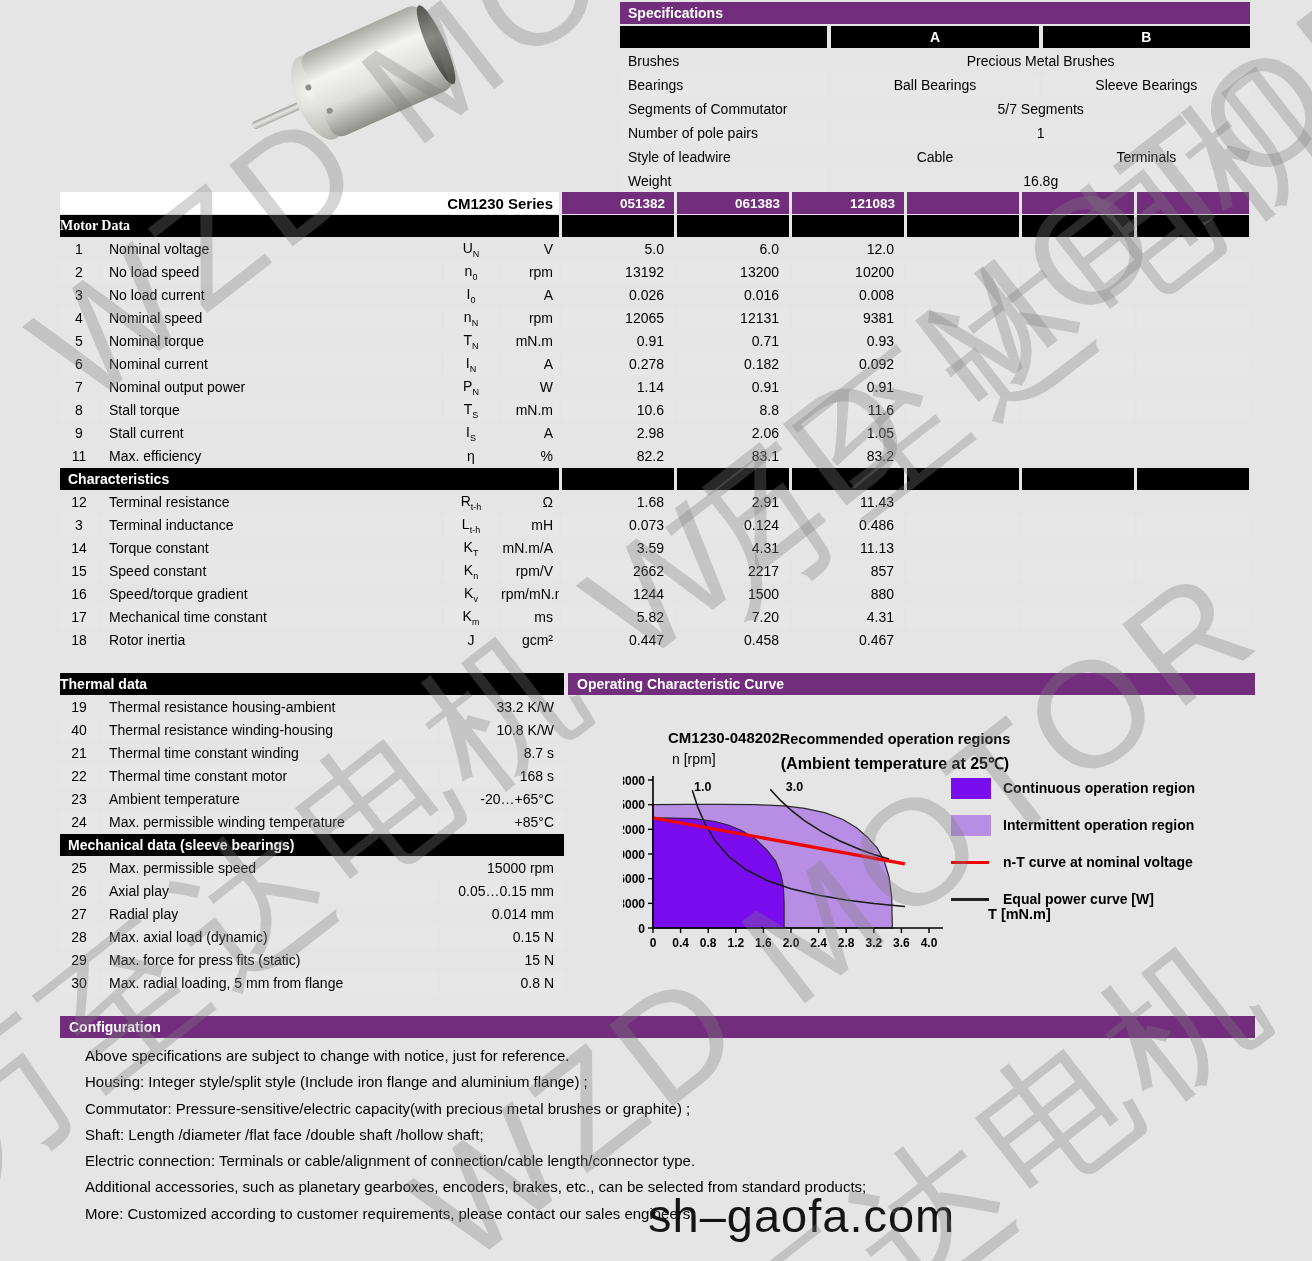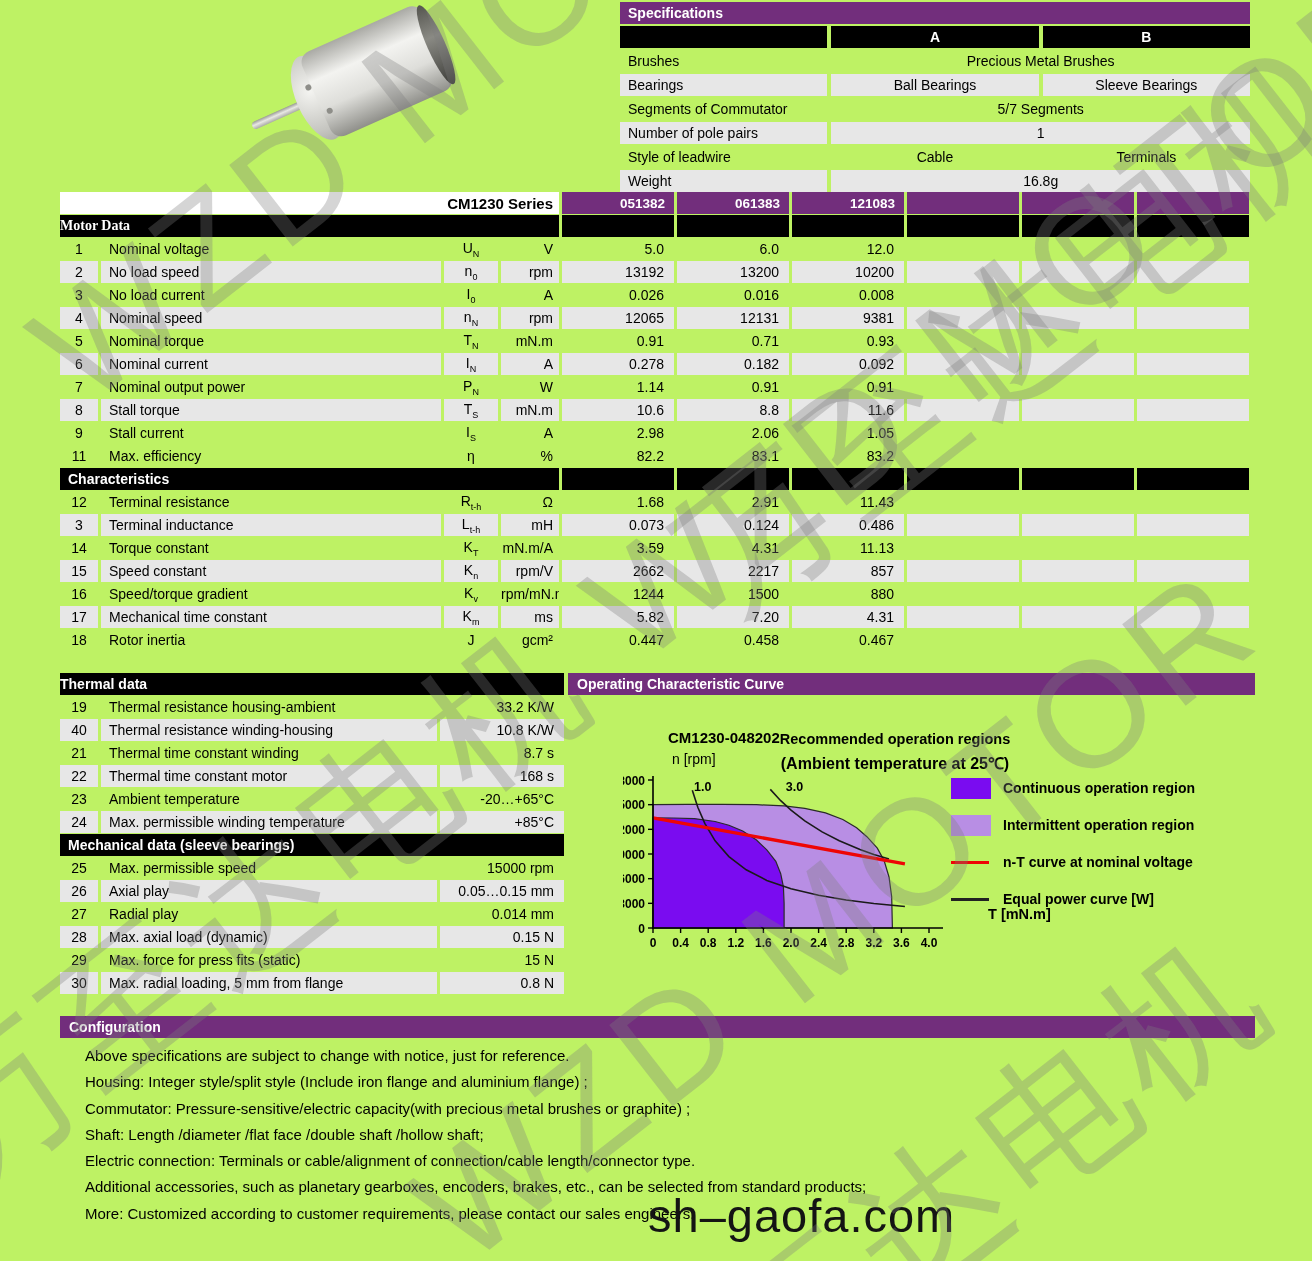--- a/index.html
+++ b/index.html
@@ -1,18 +1,18 @@
 <!DOCTYPE html>
 <html><head>
 <meta charset="utf-8">
 <style>
   * { margin:0; padding:0; box-sizing:border-box; }
   html,body { background:#fff; }
   body { font-family:"Liberation Sans", sans-serif; color:#000; }
-  #page { position:relative; width:1312px; height:1261px; background:#bef264; overflow:hidden; }
+  #page { position:relative; width:1312px; height:1261px; background:#e5e5e5; overflow:hidden; }
 
   
   .wm { position:absolute; white-space:nowrap; font-size:150px; letter-spacing:.06em;
         color:rgba(125,125,125,.32); transform:rotate(-38deg); transform-origin:0 0;
         pointer-events:none; z-index:6; font-weight:400; }
 
   
   .pband { position:absolute; height:22px; background:#722e7c; color:#fff; font-weight:bold;
            font-size:14px; line-height:22px; padding-left:9px; z-index:2; }
 

